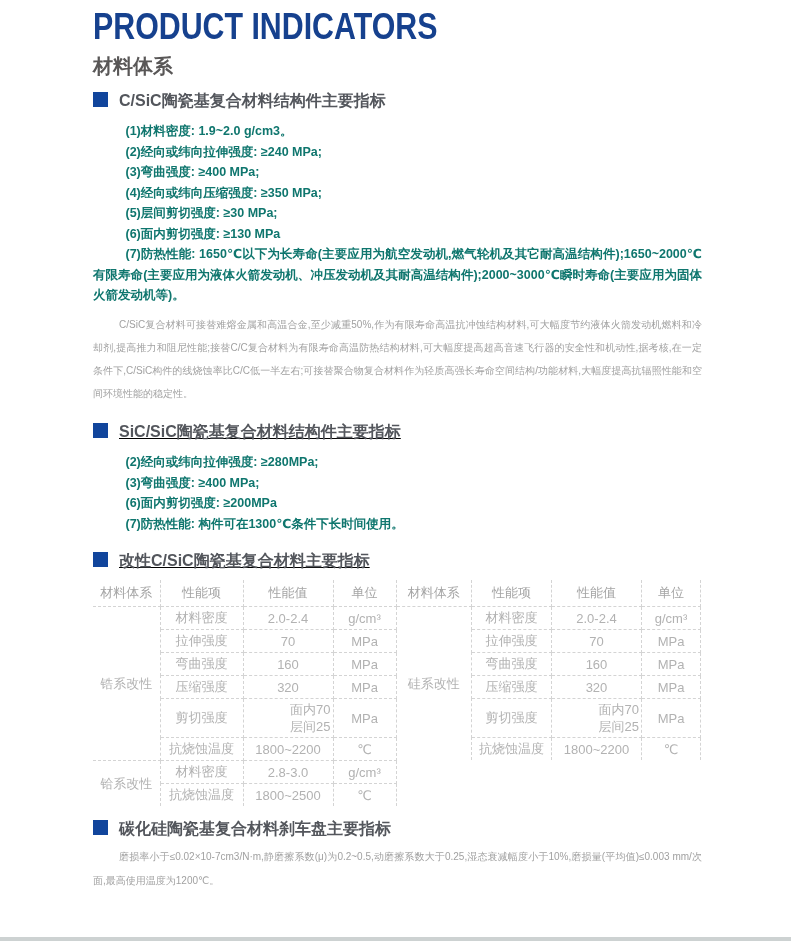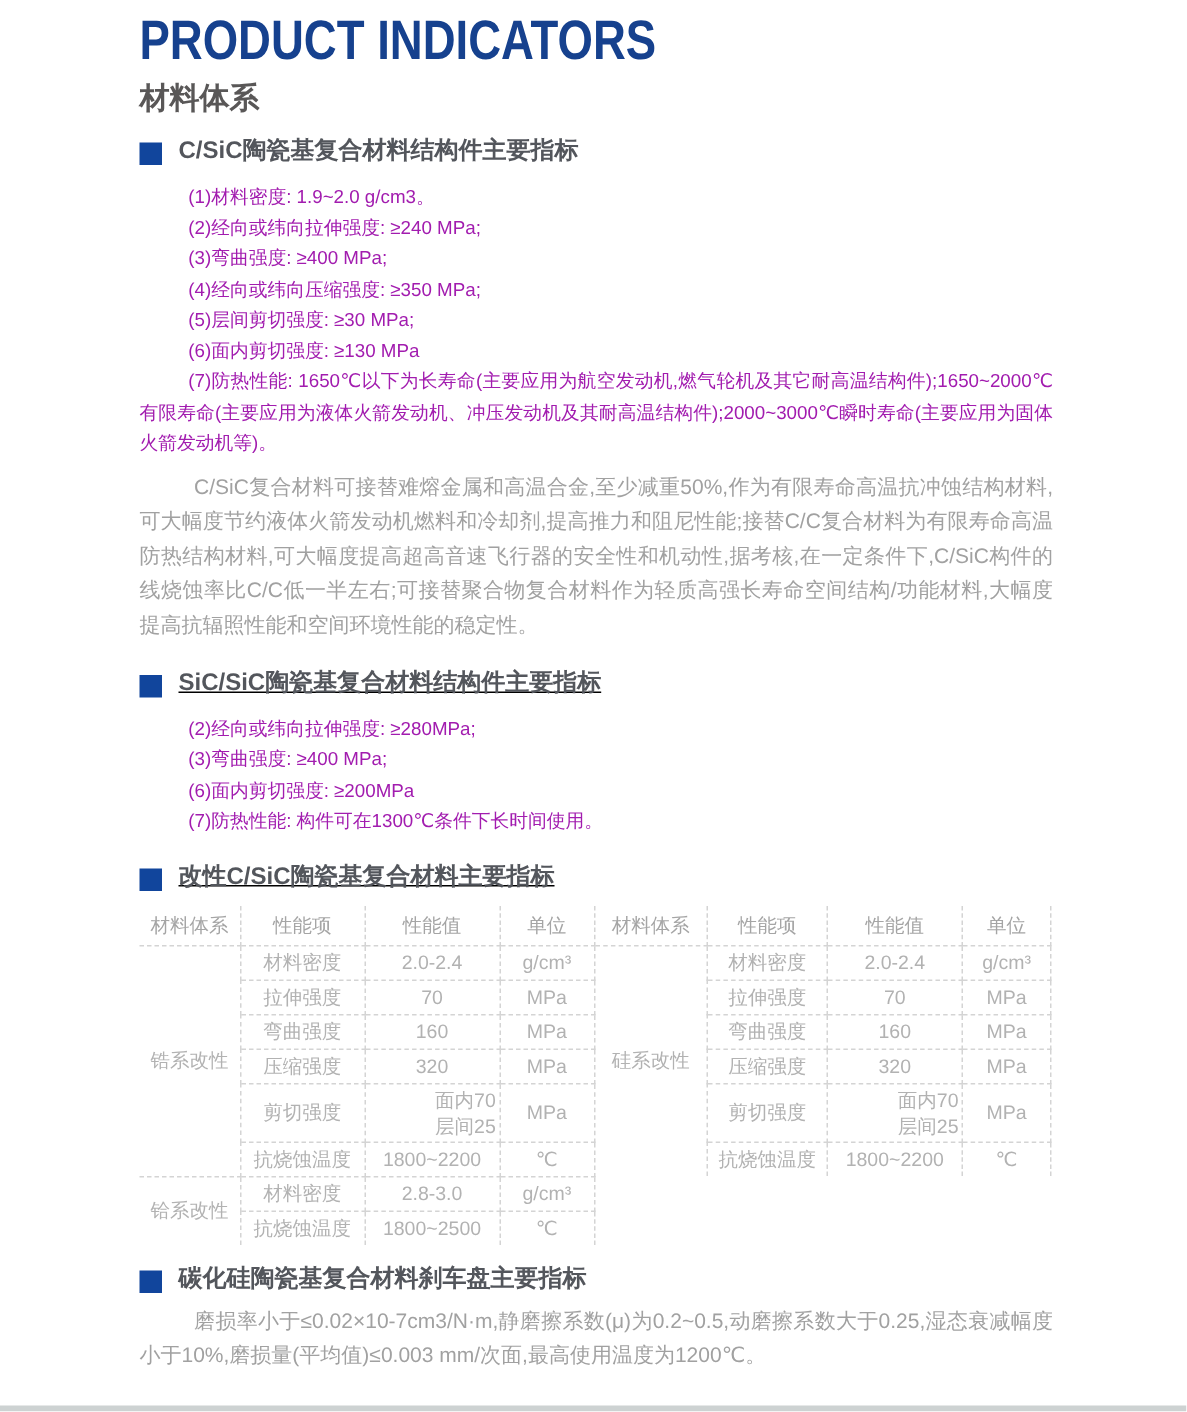--- a/index.html
+++ b/index.html
@@ -13,34 +13,34 @@
   .page-title{
     font-size:37px;font-weight:bold;color:#16418e;line-height:37px;
     transform:scaleX(0.82);transform-origin:left center;white-space:nowrap;
     letter-spacing:0px;margin:0;
   }
   .page-subtitle{
     font-size:20px;font-weight:bold;color:#595757;margin-top:9px;line-height:24px;
   }
 
   
-  .sec-header{display:flex;align-items:flex-end;gap:11px;}
+  .sec-header{display:flex;align-items:flex-start;gap:11px;}
   .sec-square{width:15px;height:15px;background:#11459c;flex:0 0 auto;}
   .sec-title{font-size:16px;font-weight:bold;color:#53565c;line-height:18px;}
   .mt14{margin-top:14px;}
   .mt18{margin-top:18px;text-decoration:underline;}
 
   
   .list{margin-top:11px;}
   .list-item{
-    margin:0;font-size:12.5px;color:#a21caf;line-height:20.5px;
-    text-align:justify;text-indent:2.6em;
+    margin:0;font-size:12.5px;color:#0f766e;line-height:20.5px;
+    text-align:justify;text-indent:2.6em;font-weight:bold;
   }
   .body-para{
-    margin:7px 0 0 0;font-size:14px;color:#a1a1a1;line-height:23.2px;
+    margin:7px 0 0 0;font-size:10px;color:#a1a1a1;line-height:23.2px;
     text-align:justify;text-indent:2.6em;
   }
 
   
   .tables{display:flex;margin-top:10px;align-items:flex-start;}
   table.ind{border-collapse:collapse;table-layout:fixed;}
   table.ind th, table.ind td{
     border:1px dashed #d4d4d4;text-align:center;vertical-align:middle;
     padding:0 2px;overflow:hidden;
   }

